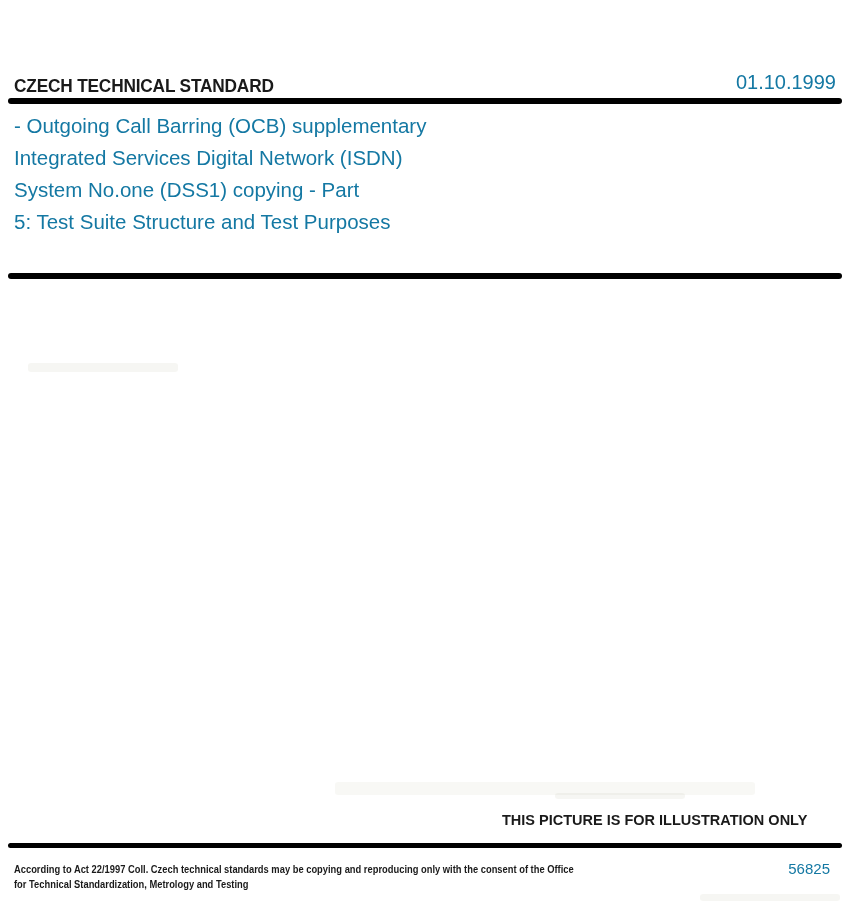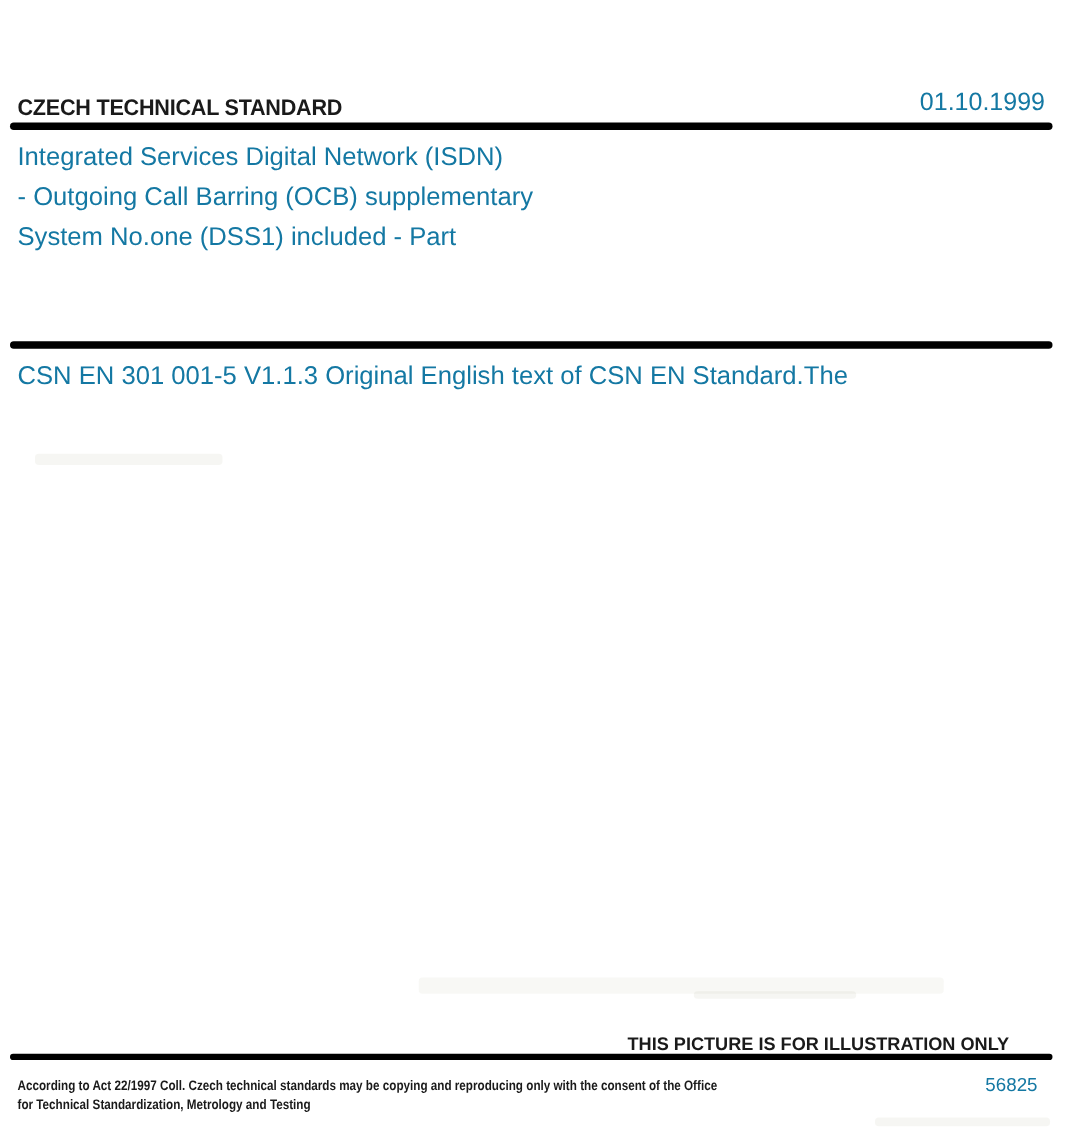--- a/index.html
+++ b/index.html
@@ -77,21 +77,20 @@
   .artifact-2 { left: 335px; top: 782px; width: 420px; height: 13px; background: rgba(190,182,160,0.10); }
   .artifact-3 { left: 555px; top: 793px; width: 130px; height: 6px;  }
   .artifact-4 { left: 700px; top: 894px; width: 140px; height: 7px;  }
 
   .illustration-note {
     left: 502px; top: 812px;
     font-size: 14.5px;
     font-weight: bold;
     color: var(--ink);
     white-space: nowrap;
-    margin-top: 16px;
   }
 
   .footer-notice {
     left: 14px; top: 862px;
     width: 680px;
     font-size: 11px;
     font-weight: bold;
     line-height: 14.5px;
     color: var(--ink);
     transform: scaleX(0.85);
@@ -109,32 +108,32 @@
 </head>
 <body>
 
 <div class="abs header-title">CZECH TECHNICAL STANDARD</div>
 
 <div class="abs header-date">01.10.1999</div>
 
 <div class="abs rule rule-1"></div>
 
 <div class="abs title-left">
+  <div>- Outgoing Call Barring (OCB) supplementary</div>
   <div>Integrated Services Digital Network (ISDN)</div>
-  <div>- Outgoing Call Barring (OCB) supplementary</div>
-  <div>System No.one (DSS1) included - Part</div>
+  <div>System No.one (DSS1) copying - Part</div>
+  <div>5: Test Suite Structure and Test Purposes</div>
 </div>
 
 <div class="abs title-right">
 </div>
 
 <div class="abs rule rule-2"></div>
 
 <div class="abs description">
-  <div>CSN EN 301 001-5 V1.1.3 Original English text of CSN EN Standard.The</div>
 </div>
 
 <div class="abs artifact artifact-1"></div>
 <div class="abs artifact artifact-2"></div>
 <div class="abs artifact artifact-3"></div>
 <div class="abs artifact artifact-4"></div>
 
 <div class="abs illustration-note">THIS PICTURE IS FOR ILLUSTRATION ONLY</div>
 
 <div class="abs rule rule-3"></div>

